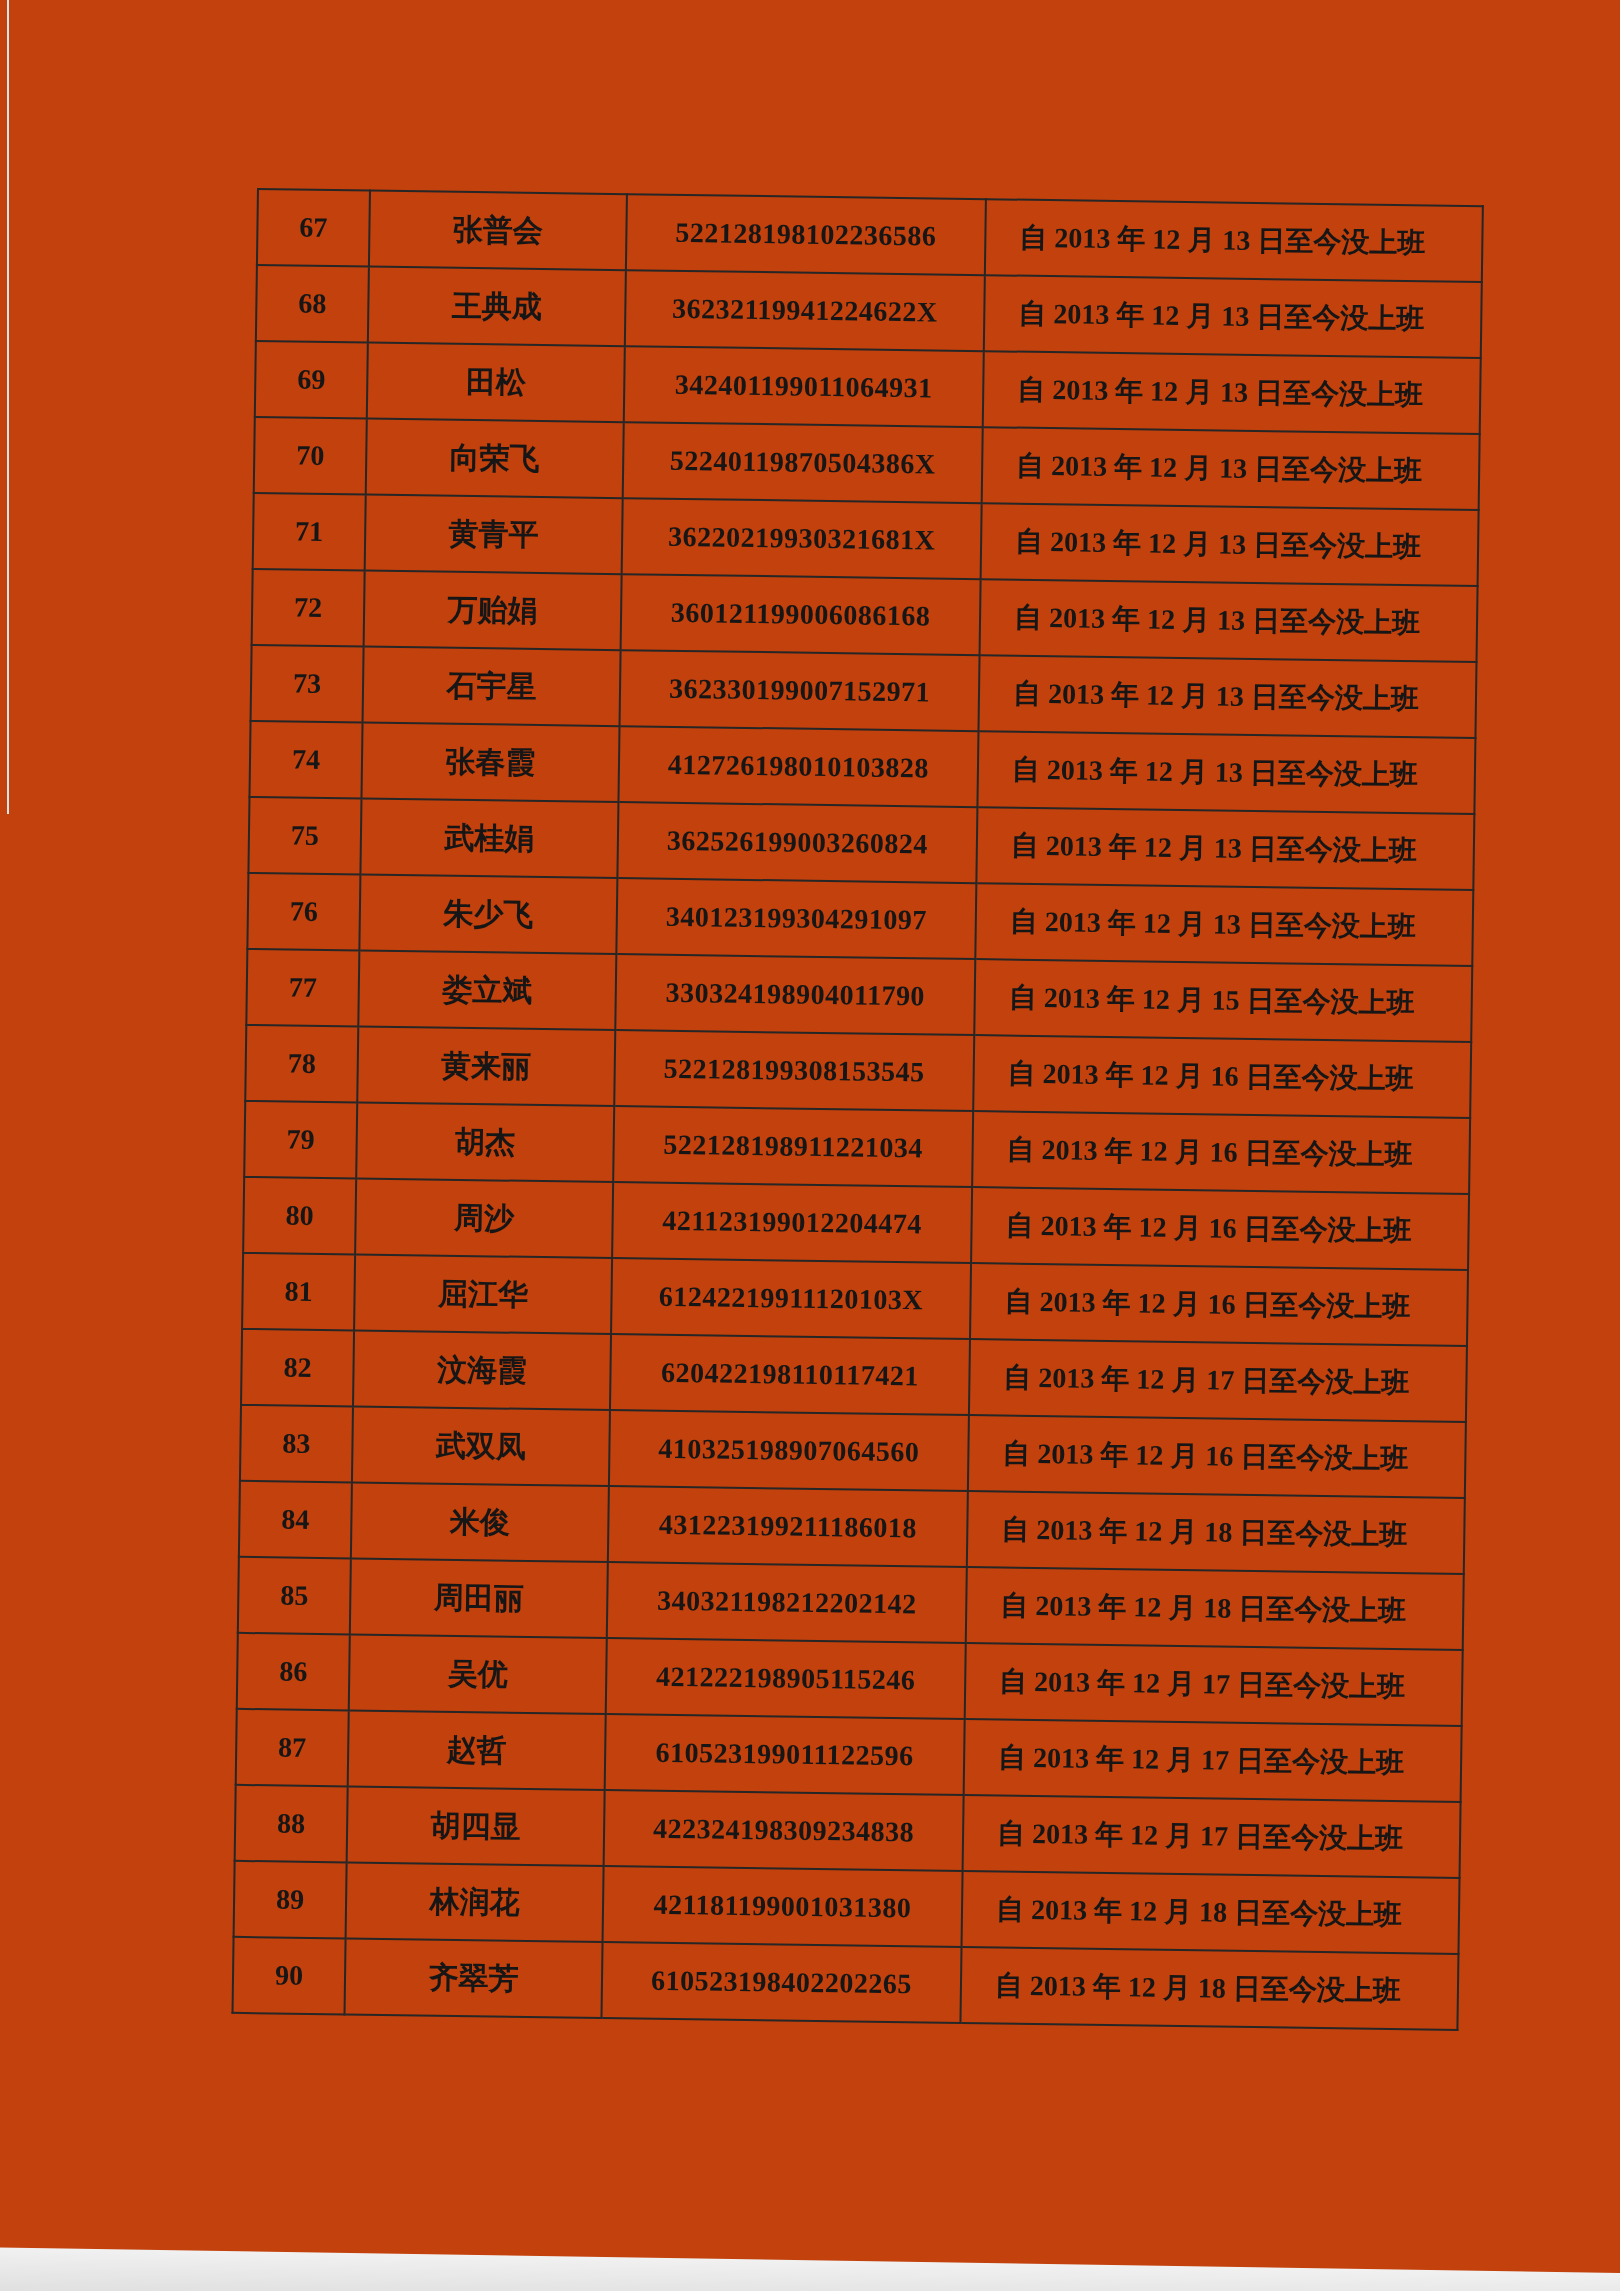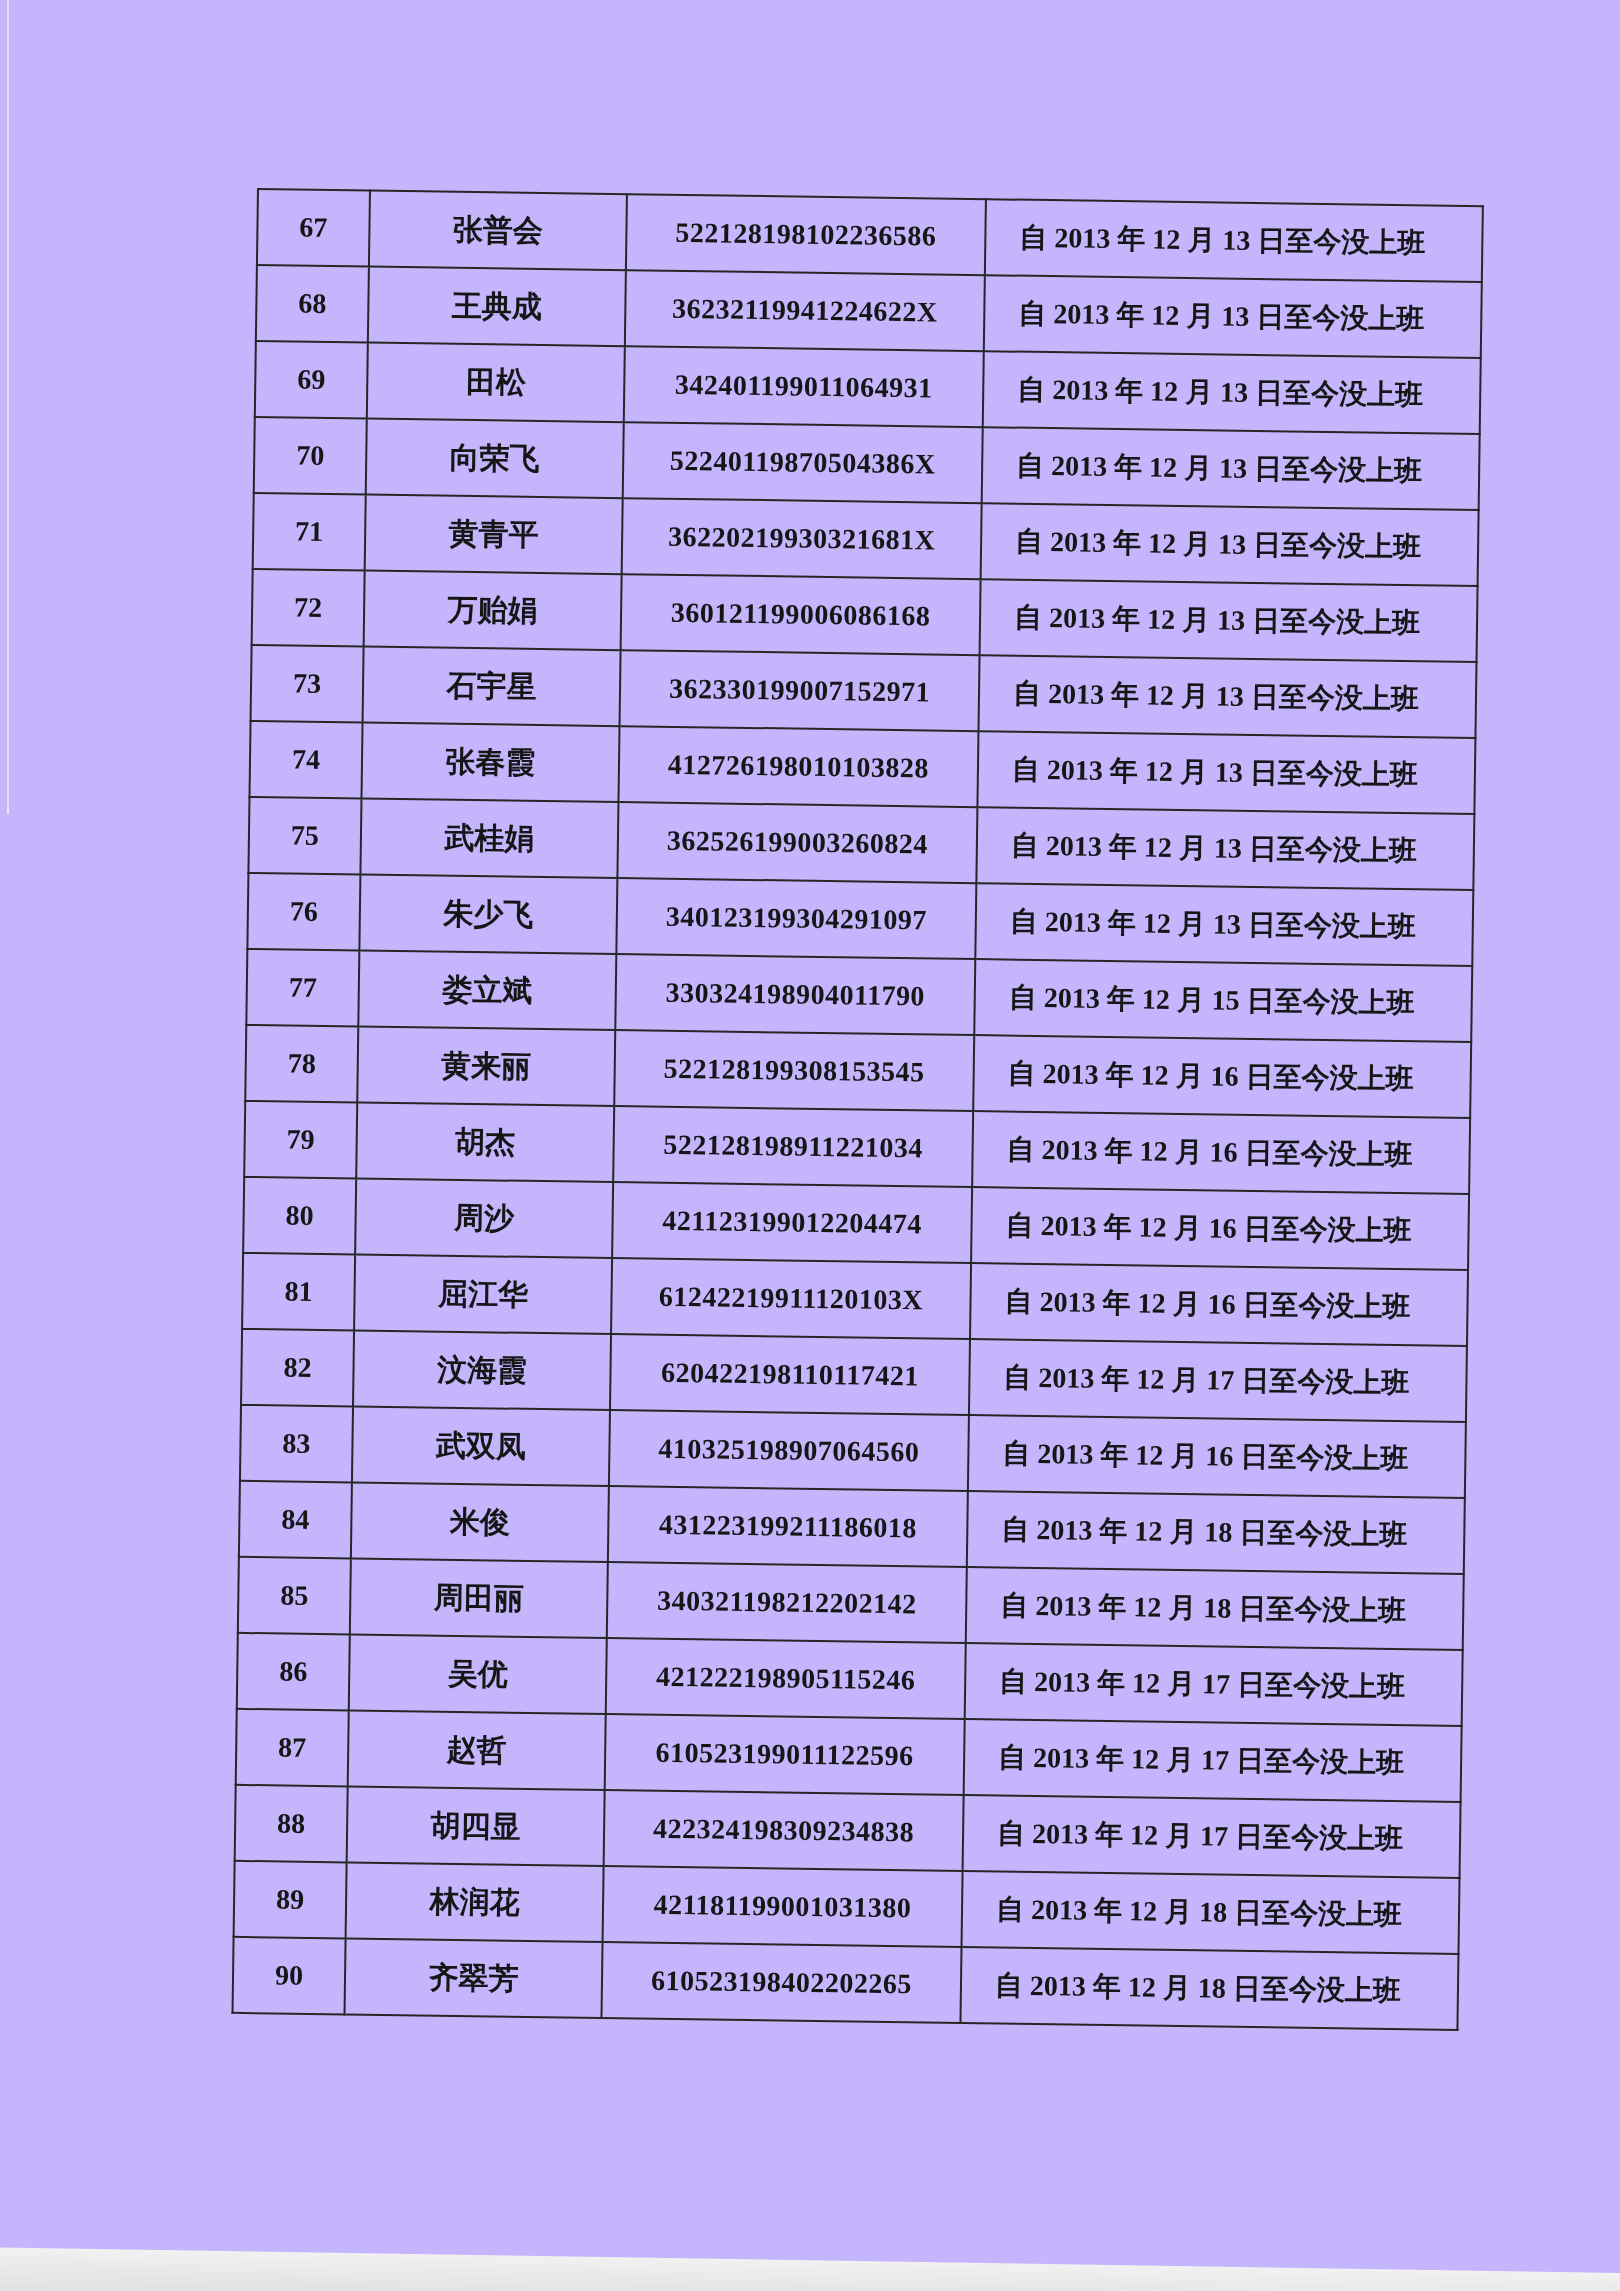--- a/index.html
+++ b/index.html
@@ -55,21 +55,21 @@
     width: 1725px;
     height: 88px;
     background: linear-gradient(180deg, #f1f1f1 0%, #dedede 55%, #d4d4d4 100%);
     transform: rotate(0.9deg);
     transform-origin: 0 0;
   }
 </style>
 </head>
 <body>
 
-<div class="page" style="background: #c4b5fd;">
+<div class="page" style="background: #c2410c;">
   <div class="left-scan-line"></div>
   <div class="sheet">
     <table class="absence">
       <tbody id="rows">
           <tr>
             <td class="no">67</td>
             <td class="name">张普会</td>
             <td class="id">522128198102236586</td>
             <td class="status">自 2013 年 12 月 13 日至今没上班</td>
           </tr>

